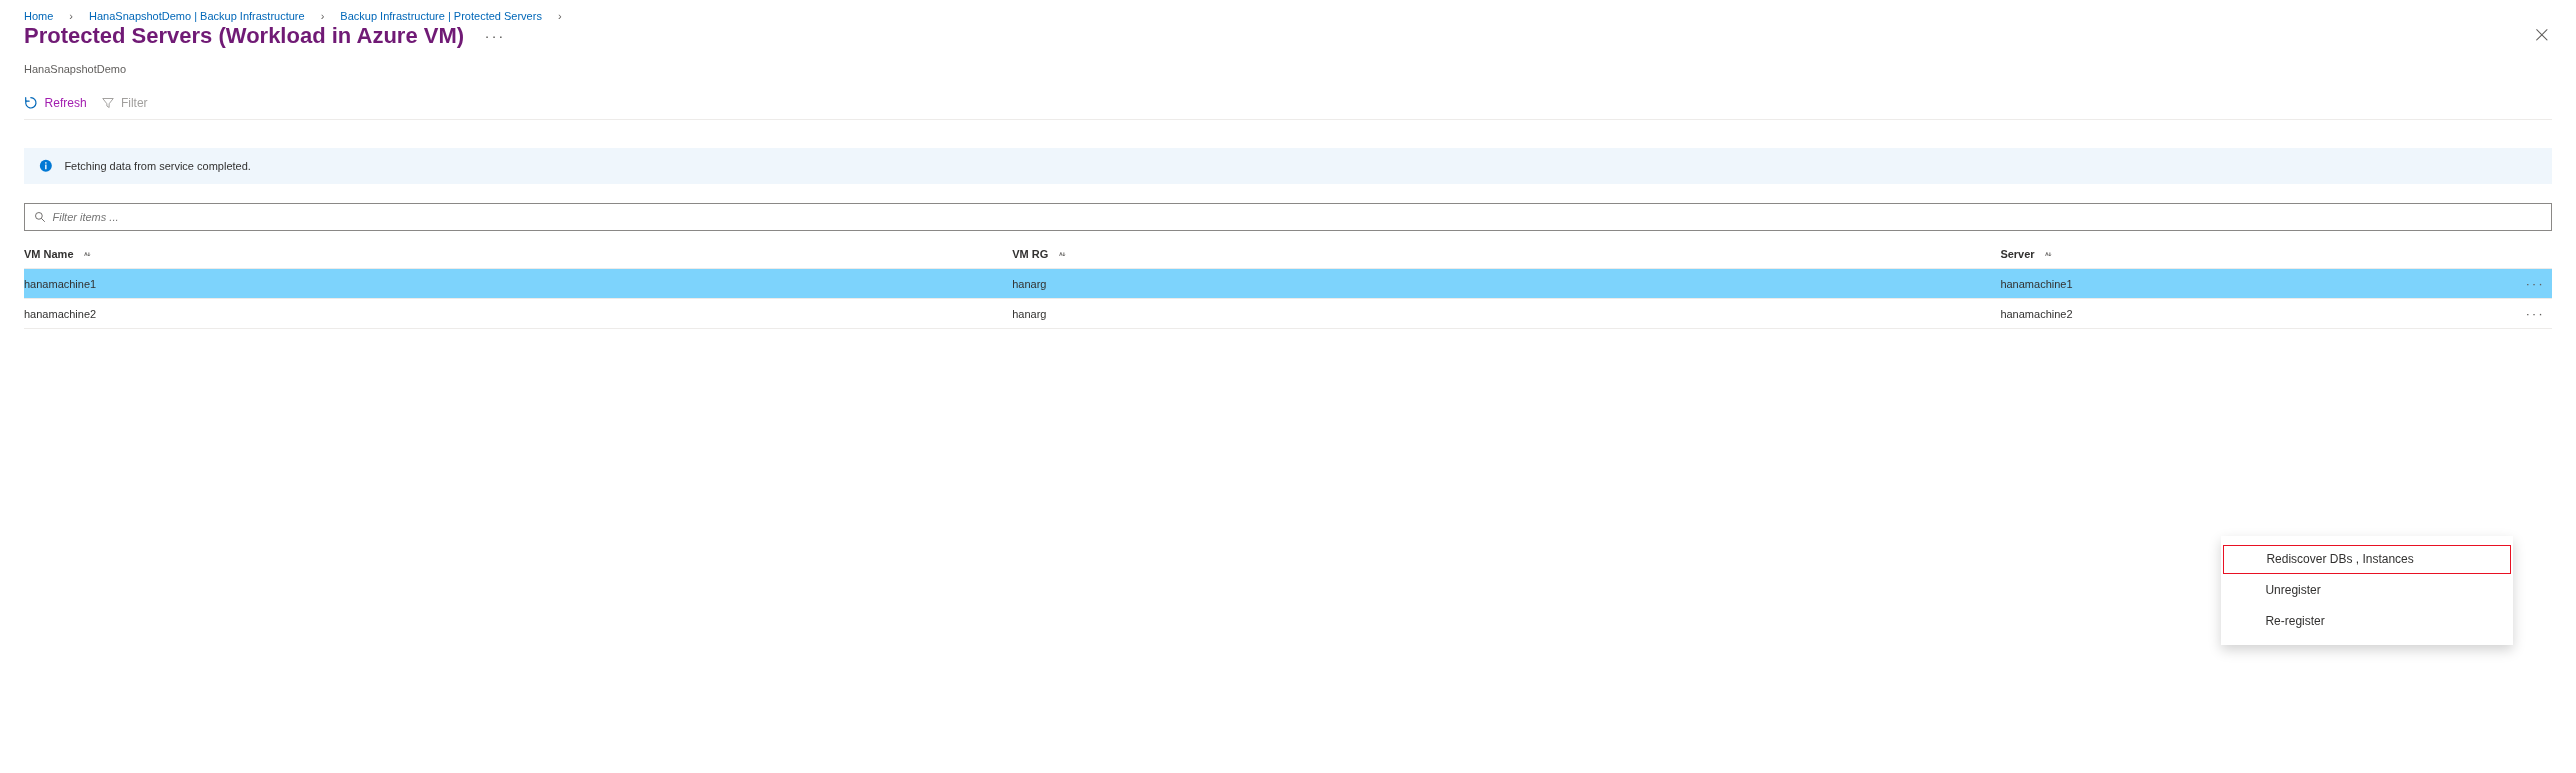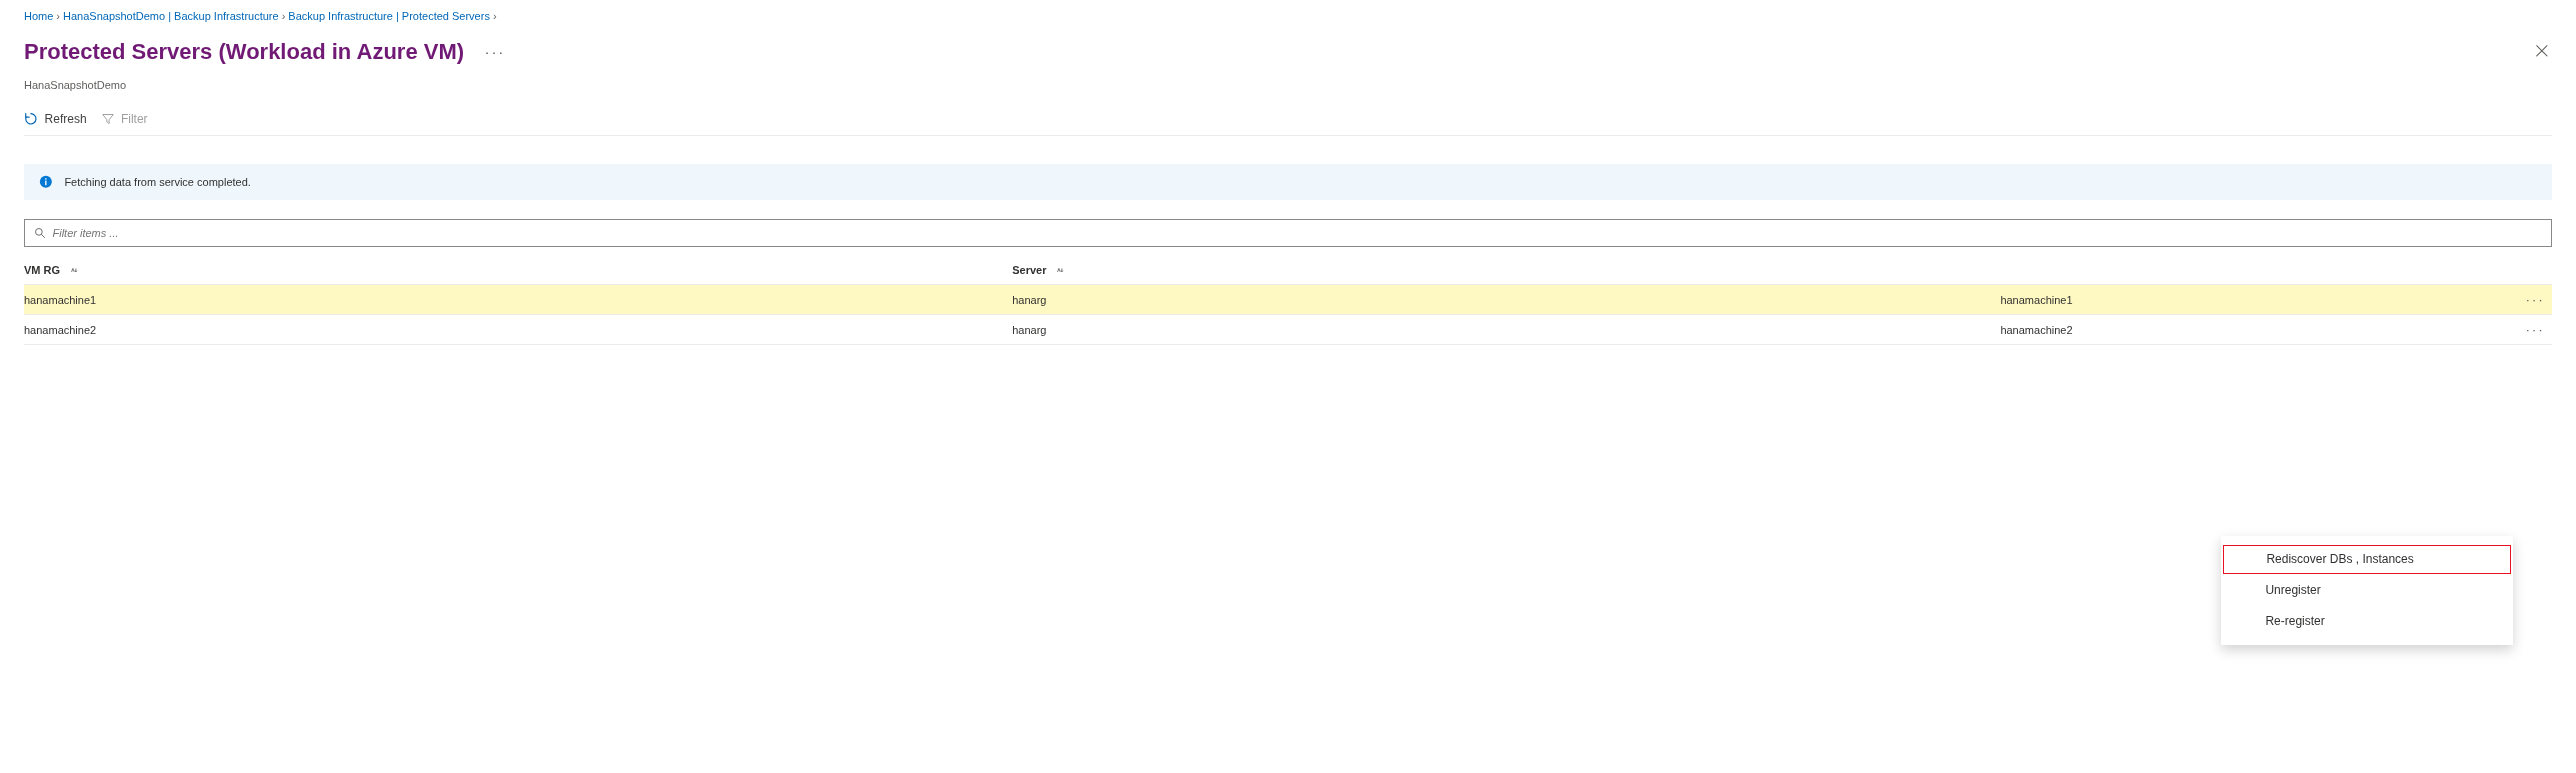--- a/index.html
+++ b/index.html
@@ -1,52 +1,52 @@
 <!DOCTYPE html>
 <html><head>
 <meta charset="utf-8">
 <style>
   html,body{margin:0;padding:0;font-family:"Segoe UI",Arial,sans-serif;font-size:11px;color:#323130;background:#fff}
   .page{width:2576px;min-height:773px;padding:10.3px 24px 0 24px;box-sizing:border-box;position:relative}
 
   
-  .breadcrumb{display:flex;align-items:center;gap:3px;font-size:11px;color:#605e5c;margin-bottom:16px}
+  .breadcrumb{display:flex;align-items:center;gap:16px;font-size:11px;color:#605e5c;margin-bottom:0}
   .breadcrumb a{color:#0067b8;text-decoration:none}
   .breadcrumb .chev{color:#605e5c}
 
   
   .title-row{display:flex;align-items:center}
   .title{font-size:22px;font-weight:600;color:#701a75;margin:0}
   .title-more{margin-left:15.4px;color:#605e5c;font-size:15.4px;letter-spacing:1.7px;padding:3.4px 5.1px;cursor:pointer}
   .close-x{margin-left:auto;font-size:17px;color:#605e5c;padding:5.1px 8.6px;cursor:pointer;line-height:1;margin-right:-5.1px;}
   .subtitle{font-size:11px;color:#605e5c;margin-top:14px;margin-bottom:15.4px}
 
   
   .toolbar{display:flex;align-items:center;gap:15.4px;padding:5.1px 0 8.6px 0;border-bottom:0.9px solid #edebe9}
-  .tool-btn{display:flex;align-items:center;gap:6.9px;font-size:12px;color:#404040;cursor:pointer}
+  .tool-btn{display:flex;align-items:center;gap:6.9px;font-size:12px;color:#a21caf;cursor:pointer}
   .tool-btn.disabled{color:#a19f9d;cursor:default}
   .ic{display:inline-flex}
 
   
   .info-bar{display:flex;align-items:center;gap:12px;background:#eff6fc;border:0.9px solid #eff6fc;padding:10.3px 13.7px;margin-top:28px;font-size:11px;color:#323130}
   .info-bar .info-ic{color:#0078d4;display:inline-flex}
 
   
   .filter-wrap{margin-top:19px;border:0.9px solid #8a8886;display:flex;align-items:center;padding:0 8.6px;height:26px}
   .filter-wrap svg{flex:0 0 auto}
   .filter-wrap input{flex:1;border:none;outline:none;font-size:11px;font-style:italic;color:#605e5c;padding:0 6.9px;background:transparent}
 
   
   .tbl{margin-top:8.6px}
   .thead,.trow{display:grid;grid-template-columns:1.05fr 1.05fr 0.55fr 34px;align-items:center}
   .thead{border-bottom:0.9px solid #edebe9;height:29px}
   .th{display:flex;align-items:center;gap:8.6px;font-weight:600;font-size:11px;color:#323130;cursor:pointer}
   .sort-ic{color:#605e5c;display:inline-flex}
   .trow{height:29px;border-bottom:0.9px solid #edebe9;font-size:11px;color:#323130}
-  .trow.sel{background:#fef9c3}
+  .trow.sel{background:#7dd3fc}
   .td{white-space:nowrap;overflow:hidden;text-overflow:ellipsis}
   .row-menu{color:#605e5c;font-size:13.7px;letter-spacing:1.7px;cursor:pointer;text-align:center}
 
   
   .ctx{position:absolute;top:536px;left:2221px;width:292px;background:#fff;box-shadow:0 5.1px 12px rgba(0,0,0,.18);padding:8.6px 0;font-size:12px;color:#323130;z-index:10}
   .ctx-item{display:flex;align-items:center;gap:12px;padding:8.6px 15.4px;cursor:pointer}
   .ctx-item .ctx-ic{width:17px;color:#0067b8;display:inline-flex;justify-content:center}
   .ctx-item.noic .ctx-ic{visibility:hidden}
   .ctx-hl{border:1.7px solid #e81123;padding:6.9px 13.7px;margin:0 1.7px}
 </style>
@@ -110,20 +110,29 @@
     <svg width="12" height="12" viewBox="0 0 16 16">
         <circle cx="6.5" cy="6.5" r="4.5" fill="none" stroke="#605e5c" stroke-width="1.2"></circle>
         <line x1="10.2" y1="10.2" x2="14" y2="14" stroke="#605e5c" stroke-width="1.2" stroke-linecap="round"></line>
       </svg>
     <input type="text" placeholder="Filter items ..." style="">
   </div>
 
   <div class="tbl">
     <div class="thead">
       <div class="th">
+        <span>VM Name</span>
+        <span class="sort-ic">
+          <svg width="10.3" height="10.3" viewBox="0 0 12 12">
+              <path d="M3 8l1.5-4M4.5 4L6 8" stroke="#605e5c" stroke-width="1" fill="none"></path>
+              <path d="M8 4v4M8 8l-1.2-1.4M8 8l1.2-1.4" stroke="#605e5c" stroke-width="1" fill="none"></path>
+            </svg>
+        </span>
+      </div>
+      <div class="th">
         <span>VM RG</span>
         <span class="sort-ic">
           <svg width="10.3" height="10.3" viewBox="0 0 12 12">
               <path d="M3 8l1.5-4M4.5 4L6 8" stroke="#605e5c" stroke-width="1" fill="none"></path>
               <path d="M8 4v4M8 8l-1.2-1.4M8 8l1.2-1.4" stroke="#605e5c" stroke-width="1" fill="none"></path>
             </svg>
         </span>
       </div>
       <div class="th">
         <span>Server</span>

